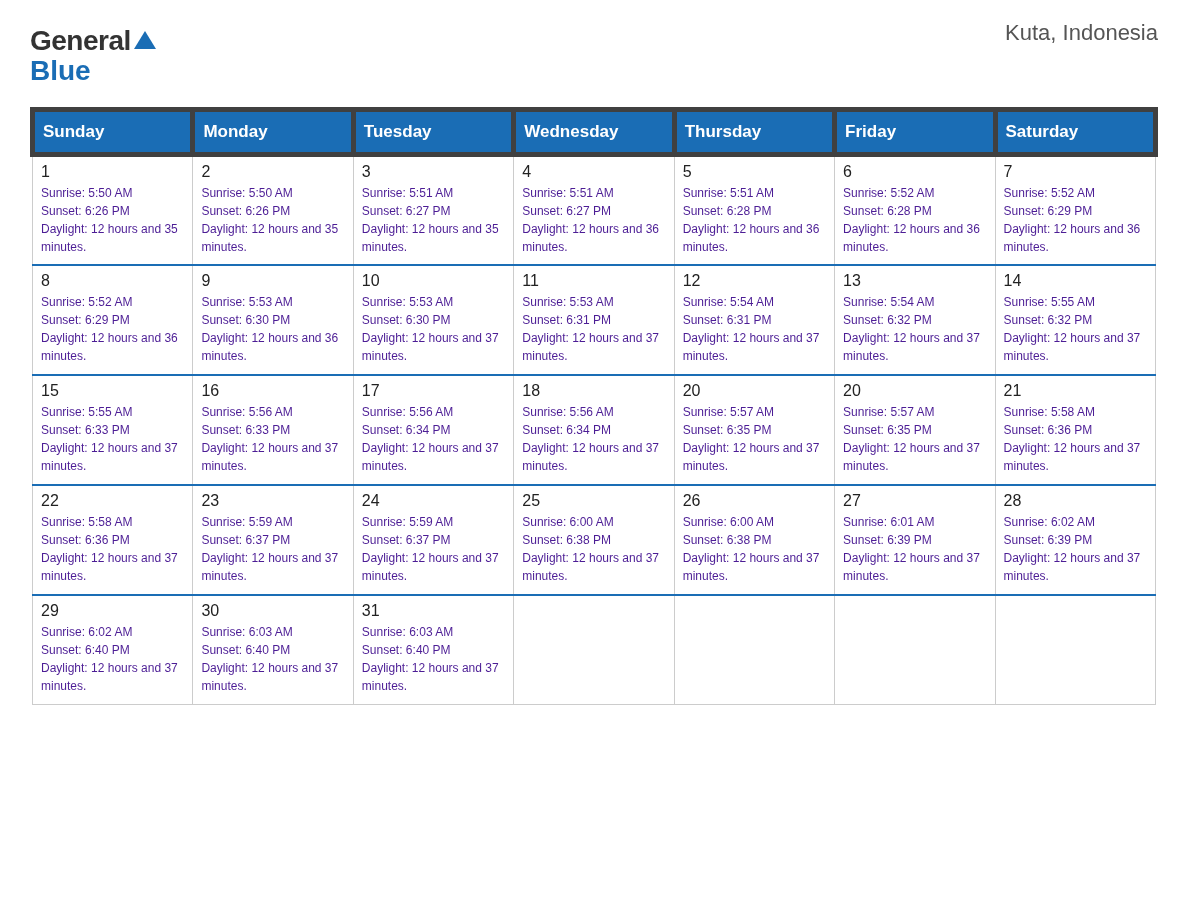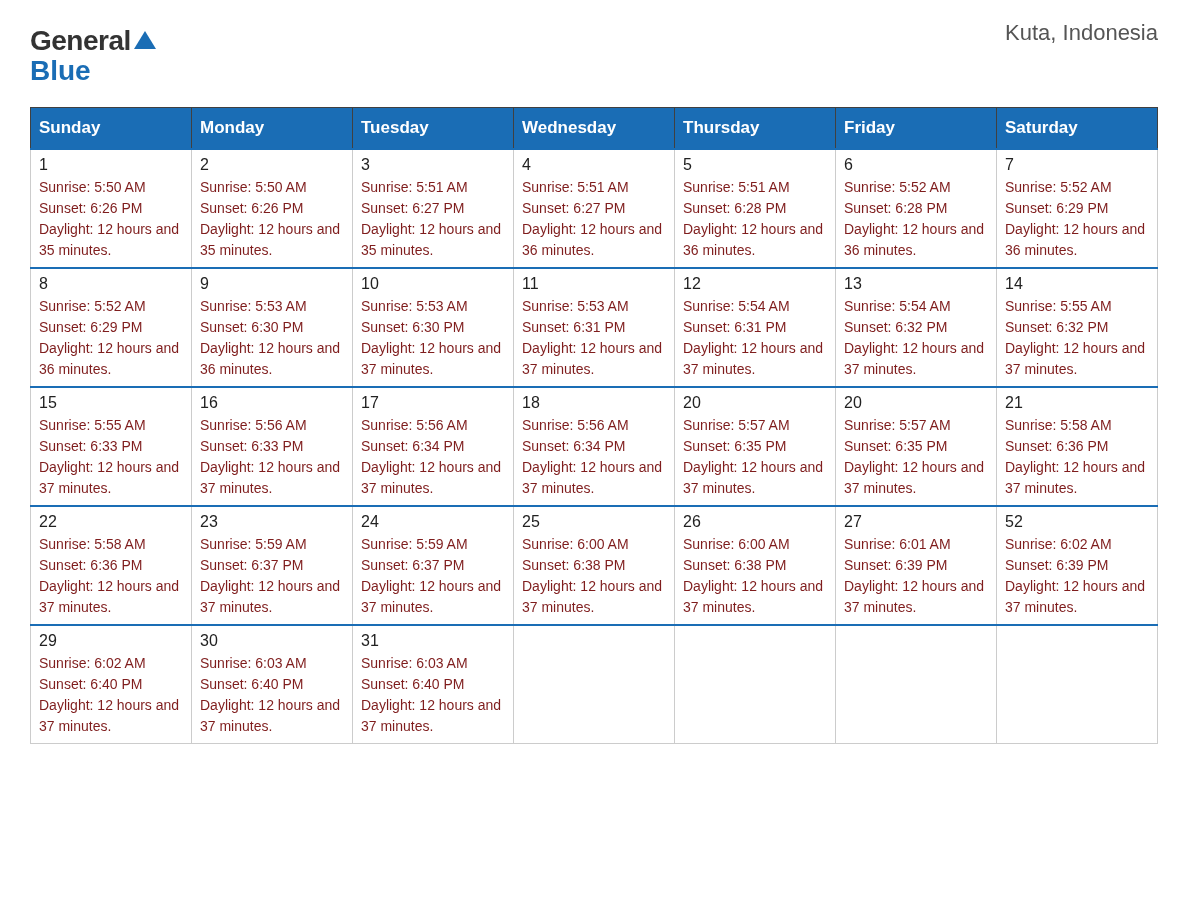--- a/index.html
+++ b/index.html
@@ -34,42 +34,42 @@
       border-collapse: collapse;
       table-layout: fixed;
     }
     thead tr th {
       background-color: #1a6db5;
       color: #fff;
       font-size: 17px;
       font-weight: bold;
       padding: 10px 8px;
       text-align: left;
-      border: 1px solid #404040;
+      border: 5px solid #404040;
     }
     tbody tr td {
       vertical-align: top;
       padding: 6px 8px;
       border: 1px solid #ccc;
       border-top: 2px solid #1a6db5;
       font-size: 13px;
       color: #333;
       height: 110px;
     }
     .day-num {
       font-size: 16px;
       font-weight: normal;
       color: #222;
       display: block;
       margin-bottom: 3px;
     }
     .day-info {
-      font-size: 14px;
+      font-size: 12px;
       line-height: 1.5;
-      color: #7f1d1d;
+      color: #4c1d95;
     }
     tbody tr td.empty {
       border-top: 2px solid #1a6db5;
     }
     
     .logo-container {
       display: flex;
       flex-direction: column;
       align-items: flex-start;
       padding-top: 5px;
@@ -239,21 +239,21 @@
         </td>
         <td>
           <span class="day-num">26</span>
           <div class="day-info">Sunrise: 6:00 AM<br>Sunset: 6:38 PM<br>Daylight: 12 hours and 37 minutes.</div>
         </td>
         <td>
           <span class="day-num">27</span>
           <div class="day-info">Sunrise: 6:01 AM<br>Sunset: 6:39 PM<br>Daylight: 12 hours and 37 minutes.</div>
         </td>
         <td>
-          <span class="day-num">52</span>
+          <span class="day-num">28</span>
           <div class="day-info">Sunrise: 6:02 AM<br>Sunset: 6:39 PM<br>Daylight: 12 hours and 37 minutes.</div>
         </td>
       </tr>
       <tr>
         <td>
           <span class="day-num">29</span>
           <div class="day-info">Sunrise: 6:02 AM<br>Sunset: 6:40 PM<br>Daylight: 12 hours and 37 minutes.</div>
         </td>
         <td>
           <span class="day-num">30</span>

